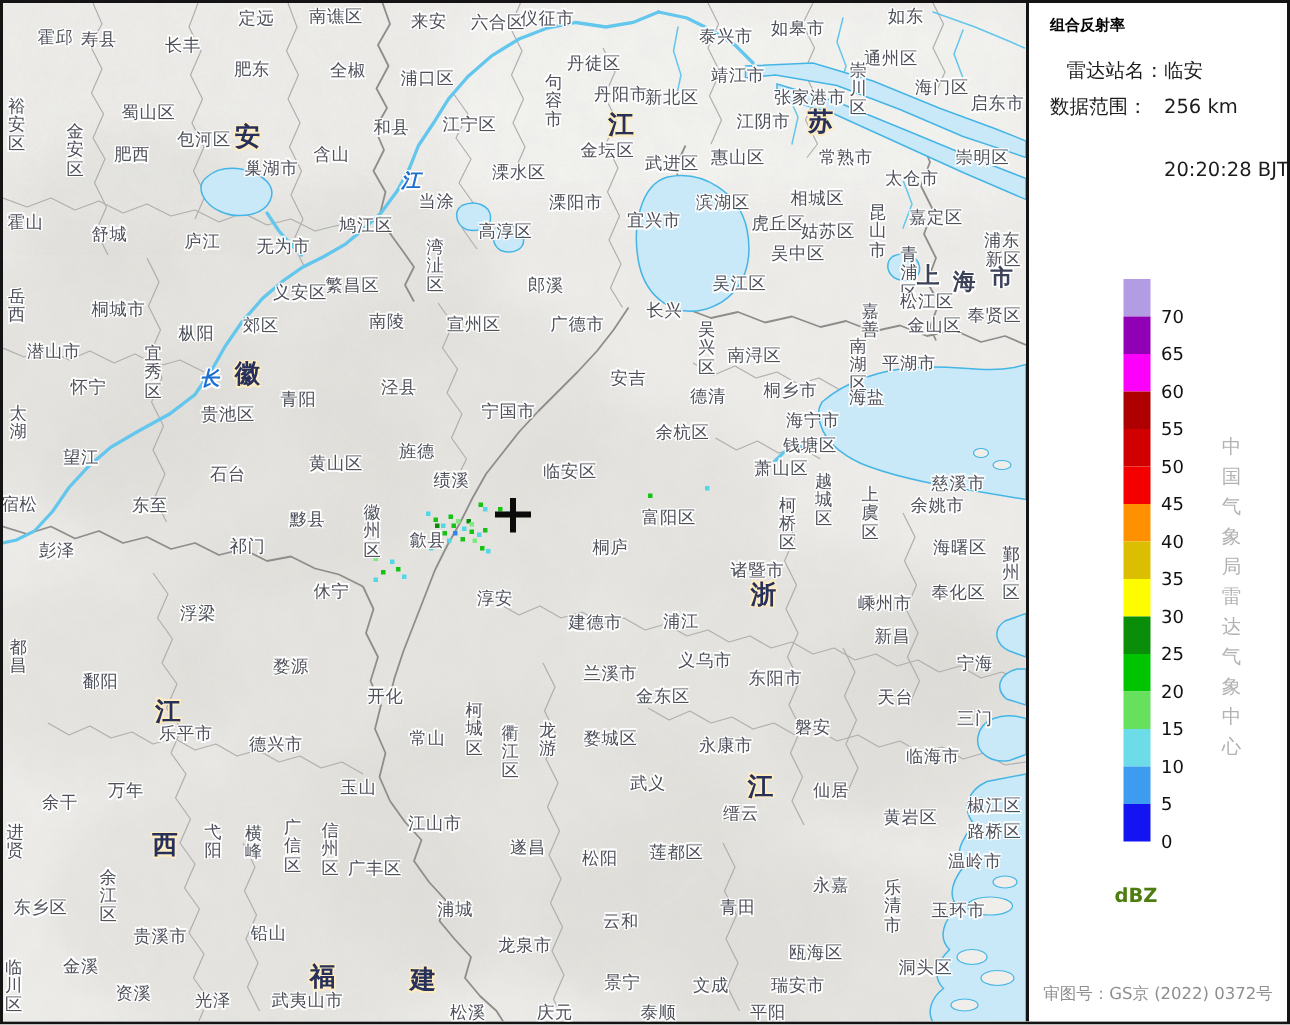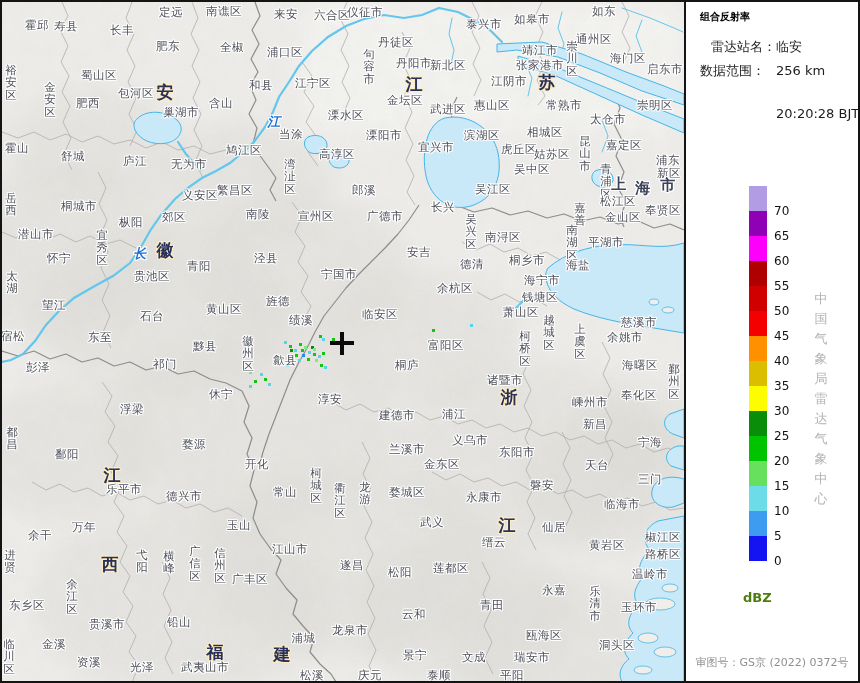--- a/index.html
+++ b/index.html
@@ -210,21 +210,21 @@
       <div class="lbl v" style="left: 288px; top: 175px;">湾<br>沚<br>区</div>
       <div class="lbl" style="left: 242px; top: 148px;">鸠江区</div>
       <div class="lbl" style="left: 15px; top: 146px;">霍山</div>
       <div class="lbl" style="left: 71px; top: 154px;">舒城</div>
       <div class="lbl" style="left: 133px; top: 159px;">庐江</div>
       <div class="lbl" style="left: 187px; top: 162px;">无为市</div>
       <div class="lbl" style="left: 482px; top: 22px;">泰兴市</div>
       <div class="lbl" style="left: 530px; top: 17px;">如皋市</div>
       <div class="lbl" style="left: 602px; top: 9px;">如东</div>
       <div class="lbl" style="left: 592px; top: 37px;">通州区</div>
-      <div class="lbl" style="left: 490px; top: 48px; margin-left: 48px;">靖江市</div>
+      <div class="lbl" style="left: 490px; top: 48px;">靖江市</div>
       <div class="lbl v" style="left: 570px; top: 57px;">崇<br>川<br>区</div>
       <div class="lbl" style="left: 626px; top: 56px;">海门区</div>
       <div class="lbl" style="left: 538px; top: 63px;">张家港市</div>
       <div class="lbl" style="left: 663px; top: 67px;">启东市</div>
       <div class="lbl" style="left: 507px; top: 79px;">江阴市</div>
       <div class="lbl prov" style="left: 545px; top: 80px;">苏</div>
       <div class="lbl" style="left: 490px; top: 103px;">惠山区</div>
       <div class="lbl" style="left: 562px; top: 103px;">常熟市</div>
       <div class="lbl" style="left: 653px; top: 103px;">崇明区</div>
       <div class="lbl" style="left: 606px; top: 117px;">太仓市</div>
@@ -352,21 +352,21 @@
       <div class="lbl" style="left: 140px; top: 665px;">光泽</div>
       <div class="lbl prov" style="left: 213px; top: 650px;">福</div>
       <div class="lbl" style="left: 203px; top: 665px;">武夷山市</div>
       <div class="lbl" style="left: 430px; top: 520px;">武义</div>
       <div class="lbl" style="left: 288px; top: 547px;">江山市</div>
       <div class="lbl" style="left: 350px; top: 563px;">遂昌</div>
       <div class="lbl" style="left: 398px; top: 570px;">松阳</div>
       <div class="lbl" style="left: 449px; top: 566px;">莲都区</div>
       <div class="lbl" style="left: 248px; top: 577px;">广丰区</div>
       <div class="lbl" style="left: 412px; top: 612px;">云和</div>
-      <div class="lbl" style="left: 278px; top: 636px; padding-left: 47px;">浦城</div>
+      <div class="lbl" style="left: 278px; top: 604px; padding-left: 47px;">浦城</div>
       <div class="lbl" style="left: 348px; top: 628px;">龙泉市</div>
       <div class="lbl prov" style="left: 280px; top: 652px;">建</div>
       <div class="lbl" style="left: 413px; top: 653px;">景宁</div>
       <div class="lbl" style="left: 310px; top: 673px;">松溪</div>
       <div class="lbl" style="left: 368px; top: 673px;">庆元</div>
       <div class="lbl" style="left: 437px; top: 673px; text-align: right;">泰顺</div>
       <div class="lbl prov" style="left: 505px; top: 523px;">江</div>
       <div class="lbl" style="left: 552px; top: 525px;">仙居</div>
       <div class="lbl" style="left: 492px; top: 540px;">缙云</div>
       <div class="lbl" style="left: 605px; top: 543px;">黄岩区</div>

